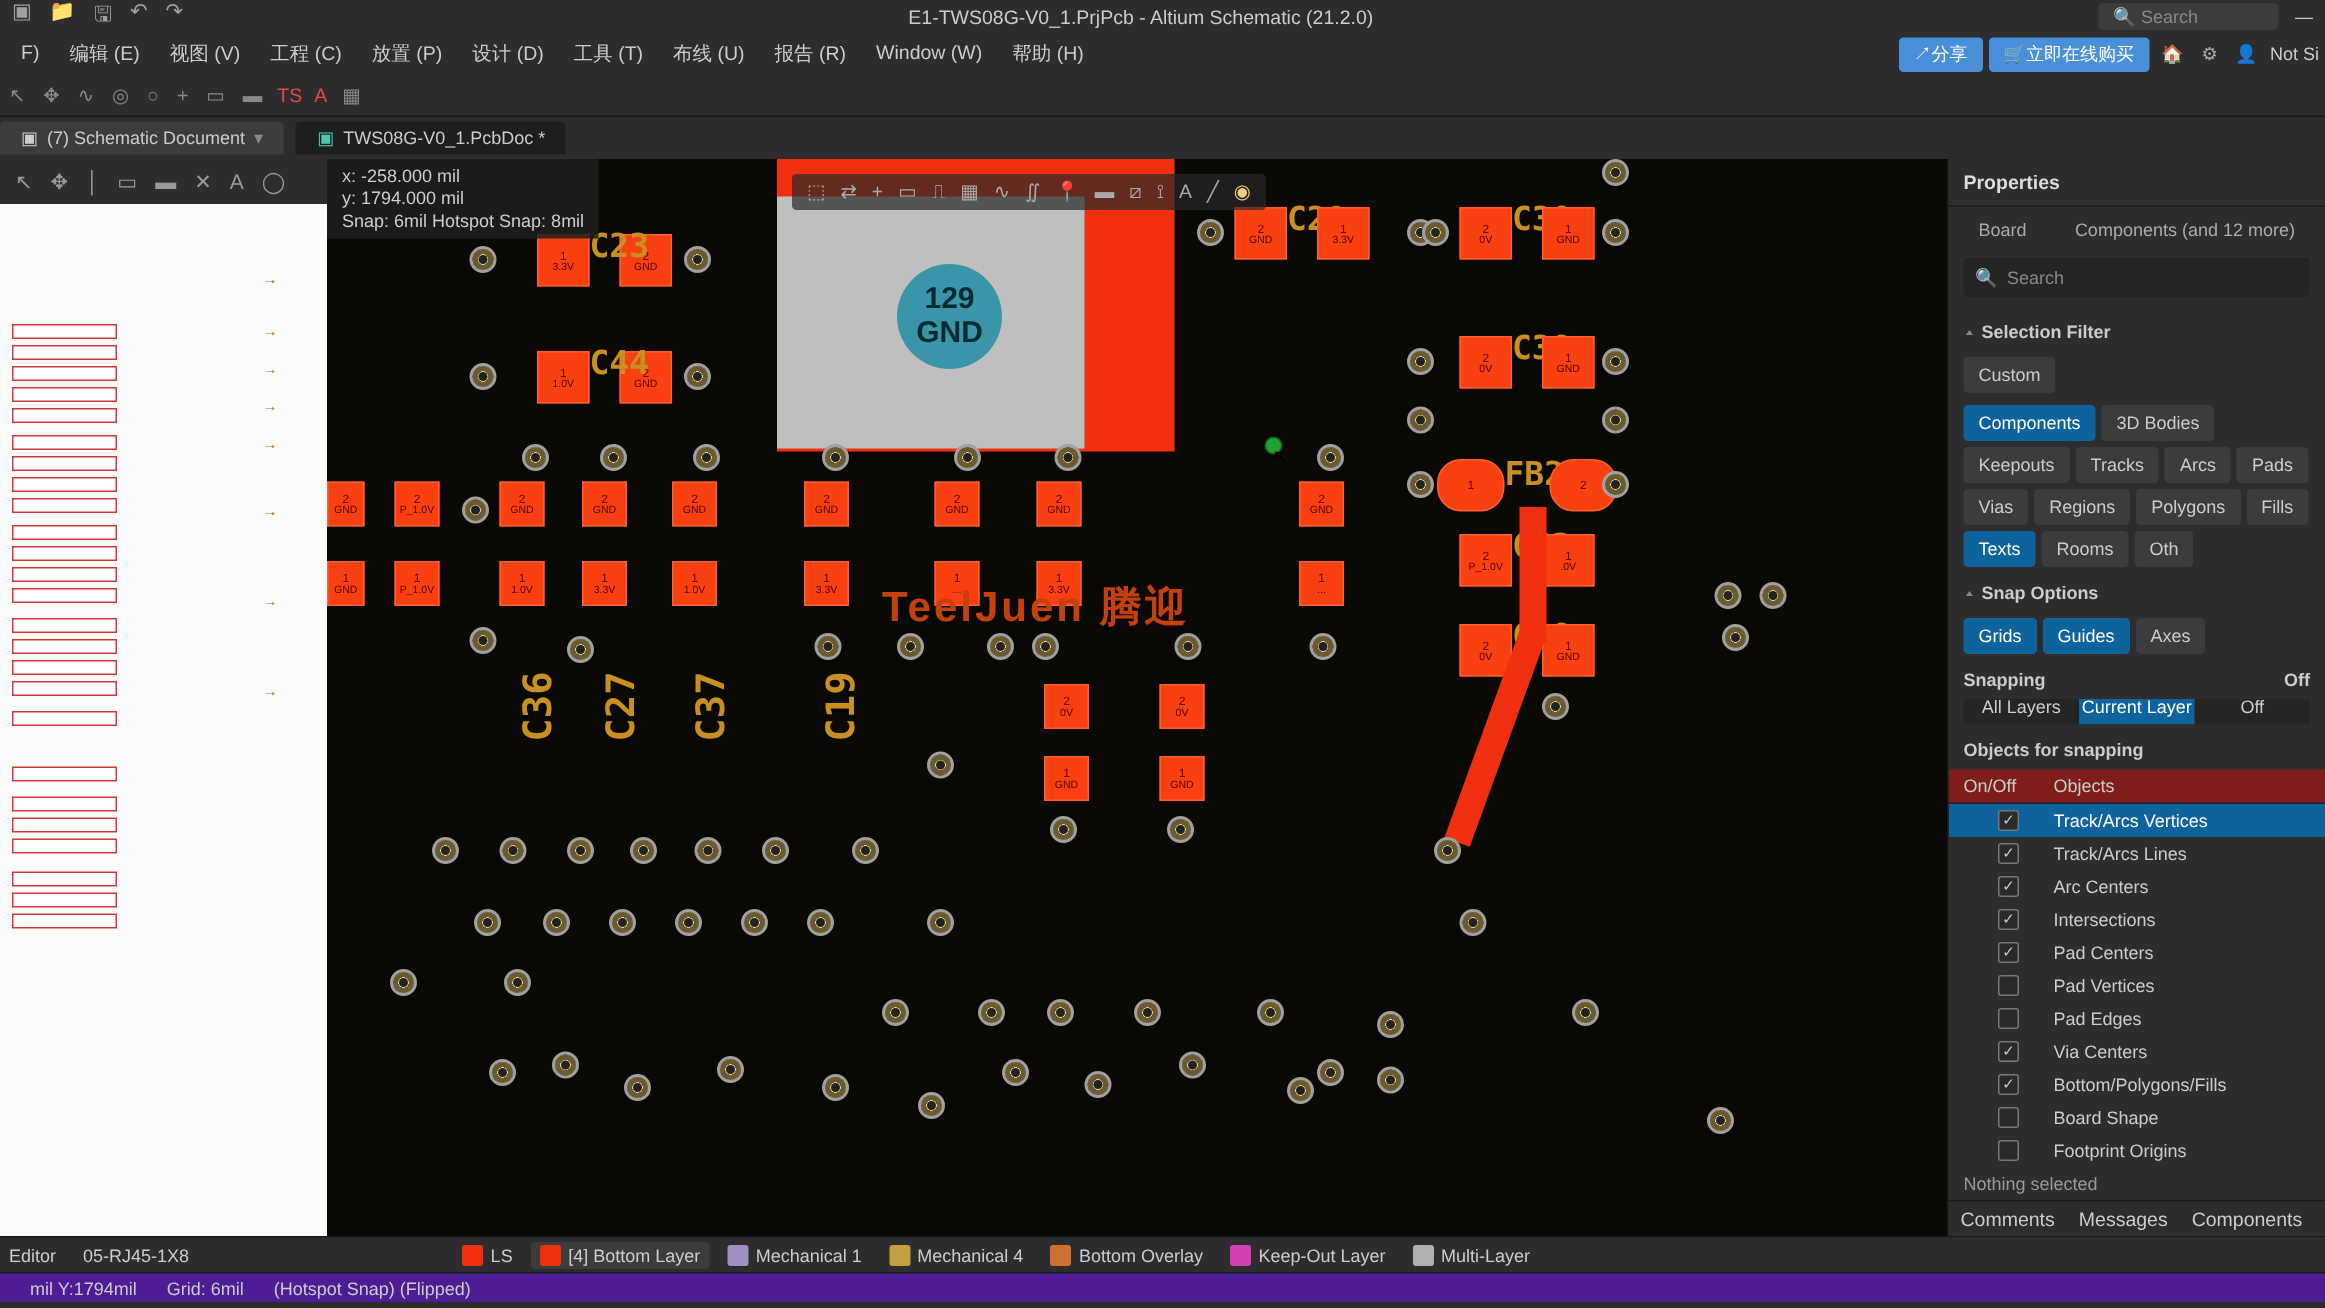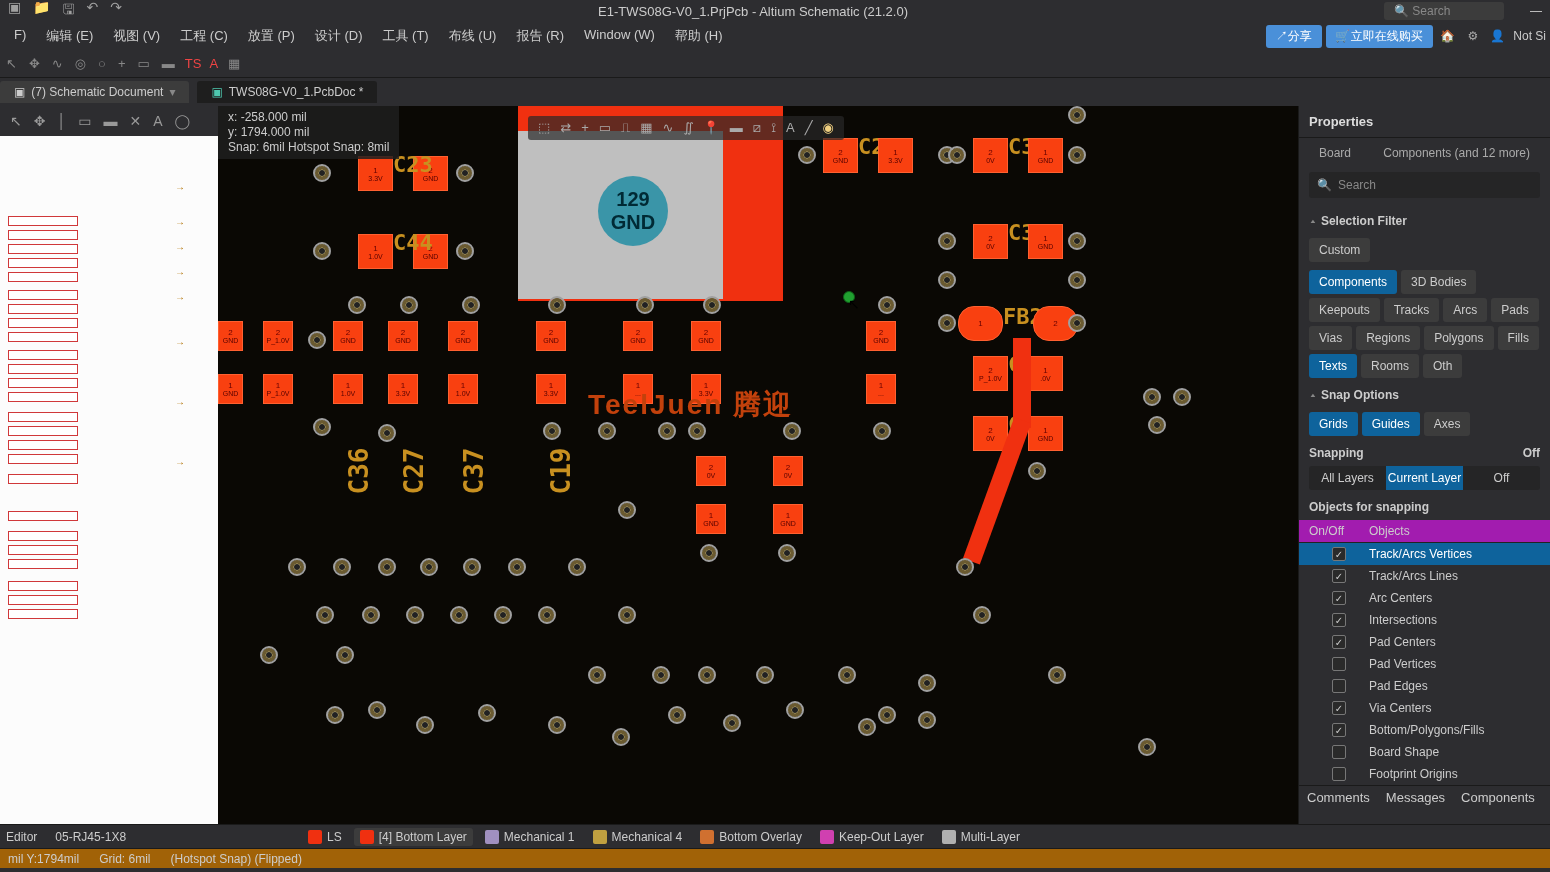--- a/index.html
+++ b/index.html
@@ -3,21 +3,21 @@
 <meta charset="utf-8">
 <style>
 * { margin: 0; padding: 0; box-sizing: border-box; font-family: "Segoe UI", Arial, sans-serif; }
 body { background: #2d2d30; color: #cccccc; font-size: 12px; width: 1550px; height: 872px; overflow: hidden; position: relative; }
 
 
 .title-bar { height: 22px; background: #2d2d30; display: flex; align-items: center; padding: 0 8px; }
 .title-bar .left-icons { display: flex; gap: 12px; }
 .title-bar .left-icons span { color: #a0a0a0; font-size: 14px; }
 .title-bar .title { flex: 1; text-align: center; color: #cccccc; font-size: 13px; }
-.title-bar .right-controls { display: flex; gap: 26px; align-items: center; }
+.title-bar .right-controls { display: flex; gap: 11px; align-items: center; }
 .search-top { background: #3c3c3c; padding: 2px 10px; border-radius: 3px; color: #888; font-size: 12px; width: 120px; }
 
 
 .menu-bar { height: 28px; background: #2d2d30; display: flex; align-items: center; padding: 0 4px; gap: 0; justify-content: space-between; }
 .menu-left { display: flex; gap: 0; }
 .menu-item { padding: 4px 10px; color: #cccccc; cursor: pointer; font-size: 13px; }
 .menu-right { display: flex; gap: 4px; align-items: center; }
 .btn-share { background: #4a90d9; color: #fff; padding: 3px 10px; border-radius: 3px; font-size: 12px; }
 .btn-buy { background: #4a90d9; color: #fff; padding: 3px 10px; border-radius: 3px; font-size: 12px; }
 .menu-right .icon { color: #aaa; padding: 0 4px; }
@@ -76,40 +76,40 @@
 .section-hdr { padding: 6px 10px; font-weight: 600; color: #ccc; font-size: 12px; display: flex; align-items: center; gap: 4px; }
 .section-hdr::before { content: '▲'; font-size: 8px; color: #888; transform: scaleY(0.7); }
 .btn-row { display: flex; flex-wrap: wrap; gap: 4px; padding: 4px 10px; }
 .p-btn { padding: 5px 10px; background: #3c3c3c; color: #ccc; border-radius: 3px; font-size: 12px; cursor: pointer; }
 .p-btn.sel { background: #0e639c; color: #fff; }
 .sub-label { padding: 6px 10px 2px 10px; font-weight: 600; color: #ccc; font-size: 12px; display: flex; justify-content: space-between; }
 .snap-tabstrip { display: flex; margin: 4px 10px; background: #252526; border-radius: 3px; overflow: hidden; align-items: flex-end; }
 .snap-tab { flex: 1; text-align: center; padding: 5px 0; font-size: 12px; color: #ccc; cursor: pointer; }
 .snap-tab.sel { background: #0e639c; color: #fff; }
 .obj-table { margin: 4px 0 0 0; }
-.obj-head { display: flex; background: #a21caf; padding: 4px 10px; font-size: 12px; color: #ccc; border-bottom: 1px solid #222; }
+.obj-head { display: flex; background: #7f1d1d; padding: 4px 10px; font-size: 12px; color: #ccc; border-bottom: 1px solid #222; }
 .obj-head .c1 { width: 60px; }
 .obj-row { display: flex; padding: 4px 10px; font-size: 12px; color: #ccc; align-items: center; }
 .obj-row.sel { background: #0e639c; color: #fff; }
 .obj-row .c1 { width: 60px; display: flex; justify-content: center; }
 .chk { width: 14px; height: 14px; border: 1px solid #777; border-radius: 2px; display: flex; align-items: center; justify-content: center; font-size: 10px; color: #ccc; background: #2a2a2a; }
 .chk.on::after { content: '✓'; }
 .nothing-sel { padding: 4px 10px; color: #999; font-size: 12px; }
 .bottom-tabs-r { display: flex; gap: 0; border-top: 1px solid #1a1a1a; }
 .bottom-tabs-r .bt { padding: 4px 8px; font-size: 13px; color: #ccc; cursor: pointer; }
 
 
 .layer-bar { height: 24px; background: #2d2d30; display: flex; align-items: center; gap: 8px; padding: 0 6px; border-top: 1px solid #1a1a1a; }
 .layer-bar .editor-lbl { color: #ccc; font-size: 12px; padding-right: 10px; }
 .layer-item { display: flex; align-items: center; gap: 5px; font-size: 12px; color: #ccc; padding: 2px 6px; cursor: pointer; }
 .layer-item.active { background: #3c3c3c; border-radius: 3px; }
 .layer-sw { width: 14px; height: 14px; border-radius: 2px; }
 
 
-.status-bar { height: 20px; background: #a16207; display: flex; align-items: center; gap: 20px; padding: 0 8px; color: #ccc; font-size: 12px; border-top: 1px solid #1a1a1a; }
+.status-bar { height: 20px; background: #4c1d95; display: flex; align-items: center; gap: 20px; padding: 0 20px; color: #ccc; font-size: 12px; border-top: 1px solid #1a1a1a; }
 </style>
 </head>
 <body>
 
 <div class="title-bar">
   <div class="left-icons">
     <span>▣</span>
     <span>📁</span>
     <span>🖫</span>
     <span>↶</span>
@@ -635,20 +635,21 @@
             <div>Board Shape</div>
           </div>
           <div class="obj-row">
             <div class="c1">
               <div class="chk"></div>
             </div>
             <div>Footprint Origins</div>
           </div>
         </div>
     </div>
+    <div class="nothing-sel">Nothing selected</div>
     <div class="bottom-tabs-r" id="props-bottom-tabs">
         <div class="bt">Comments</div>
         <div class="bt">Messages</div>
         <div class="bt">Components</div>
         <div class="bt">Propert</div>
       </div>
   </div>
 </div>
 
 <div class="layer-bar">

